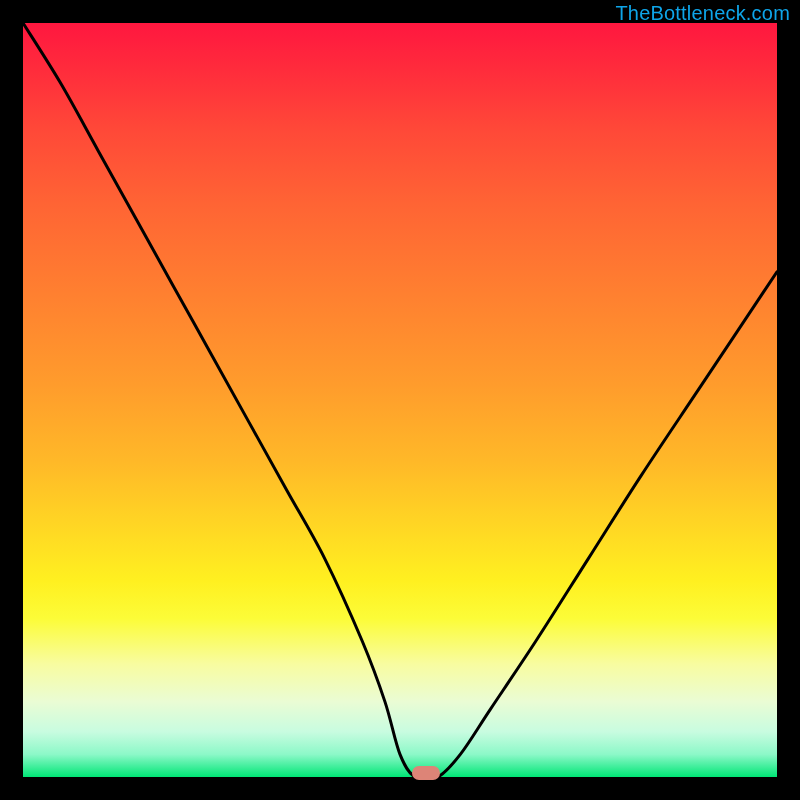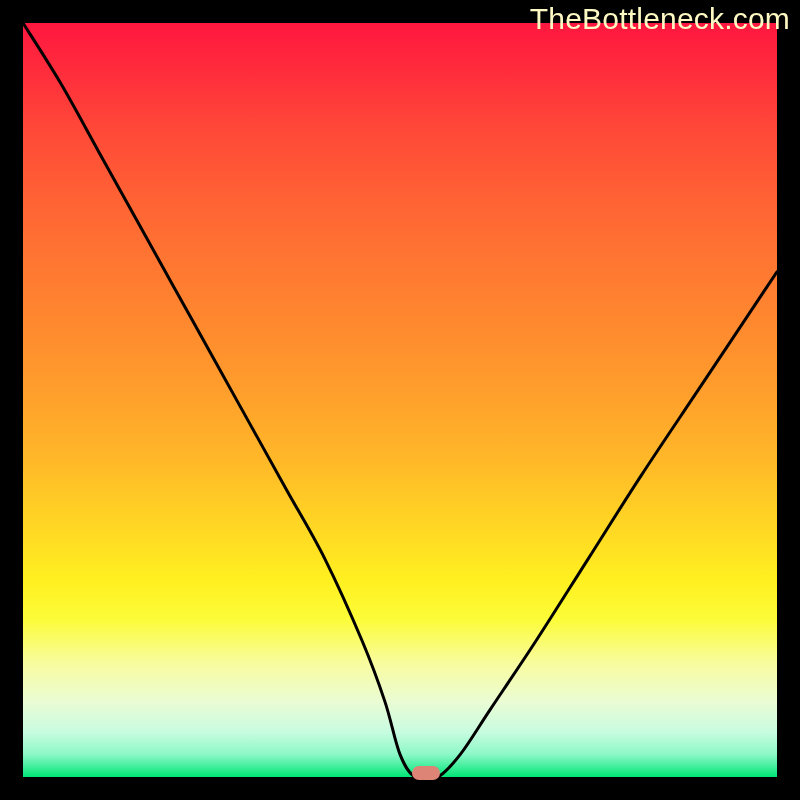--- a/index.html
+++ b/index.html
@@ -41,22 +41,22 @@
       #eafcd4 90%,
       #c8fce0 94%,
       #8cf8c8 97%,
       #00e676 100%
     );
   }
   .watermark {
     position: absolute;
     top: 2px;
     right: 10px;
-    color: #fef9c3;
-    font-size: 30px;
+    color: #0ea5e9;
+    font-size: 20px;
     font-weight: 500;
     letter-spacing: 0.2px;
     user-select: none;
   }
   svg.curve {
     position: absolute;
     left: 0;
     top: 0;
     width: 754px;
     height: 754px;

